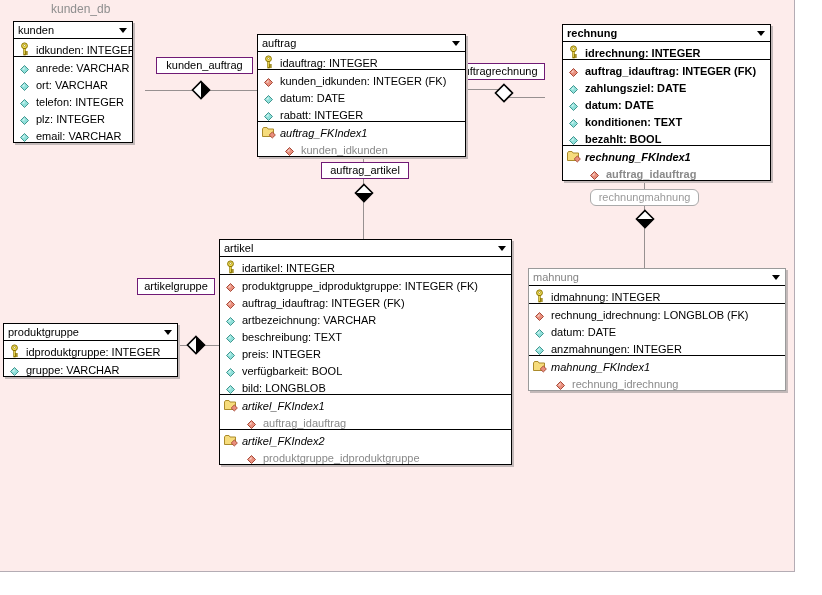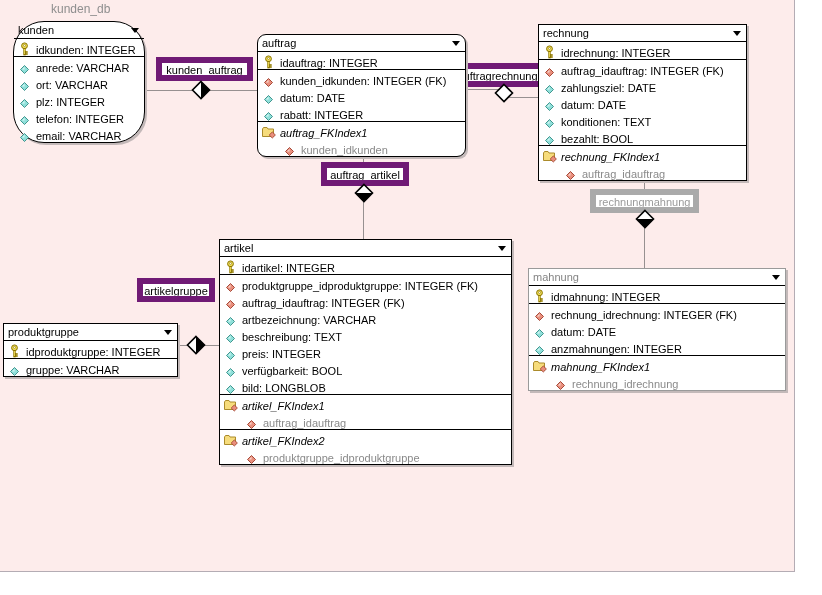--- a/index.html
+++ b/index.html
@@ -51,22 +51,22 @@
   .row .ic { width: 15px; flex: none; display: flex; justify-content: center; align-items: center; }
   .row .lbl { padding-left: 4px; }
   .idx-name { font-style: italic; }
   .idx-colrow { padding-left: 24px; }
   .idx-col-label { color: #8a8a8a; }
 
   
   .rel-line { position: absolute; z-index: 1; background: #979090; }
   .rel-label {
     position: absolute; z-index: 2;
-    background: #ffffff; border: 6px solid #701a75;
-    height: 24px; line-height: 14px; font-size: 11px;
+    background: #ffffff; border: 1px solid #701a75;
+    height: 17px; line-height: 14px; font-size: 11px;
     text-align: center; white-space: nowrap; overflow: hidden;
     color: #000000;
   }
   .rel-label.dimmed { color: #9a9a9a; border-color: #aaaaaa; }
   .diamond { position: absolute; z-index: 4; width: 20px; height: 20px; }
 </style>
 </head>
 <body>
 
 <div id="canvas">
@@ -83,32 +83,32 @@
     <div class="diamond" style="left: 494px; top: 83px;"><svg width="20" height="20" viewBox="0 0 20 20">
         <polygon points="10,1.5 18.5,10 10,18.5 1.5,10" fill="#ffffff" stroke="#000000" stroke-width="1.6"></polygon>
       </svg></div>
     <div class="rel-line" style="left: 363px; top: 145px; width: 1px; height: 100px;"></div>
     <div class="rel-label" style="left: 321px; top: 162px; width: 88px;">auftrag_artikel</div>
     <div class="diamond" style="left: 354px; top: 183px;"><svg width="20" height="20" viewBox="0 0 20 20">
         <polygon points="10,1.5 18.5,10 10,18.5 1.5,10" fill="#ffffff" stroke="#000000" stroke-width="1.6"></polygon>
         <path d="M1.5,10 L18.5,10 L10,18.5 Z" fill="#000"></path>
       </svg></div>
     <div class="rel-line" style="left: 644px; top: 170px; width: 1px; height: 105px;"></div>
-    <div class="rel-label dimmed" style="left: 590px; top: 189px; width: 109px;">rechnungmahnung</div>
+    <div class="rel-label dimmed" style="left: 590px; top: 189px; width: 109px; border-radius: 6px;">rechnungmahnung</div>
     <div class="diamond" style="left: 635px; top: 209px;"><svg width="20" height="20" viewBox="0 0 20 20">
         <polygon points="10,1.5 18.5,10 10,18.5 1.5,10" fill="#ffffff" stroke="#000000" stroke-width="1.6"></polygon>
         <path d="M1.5,10 L18.5,10 L10,18.5 Z" fill="#000"></path>
       </svg></div>
     <div class="rel-line" style="left: 172px; top: 345px; width: 53px; height: 1px;"></div>
     <div class="rel-label" style="left: 137px; top: 278px; width: 78px;">artikelgruppe</div>
     <div class="diamond" style="left: 186px; top: 335px;"><svg width="20" height="20" viewBox="0 0 20 20">
         <polygon points="10,1.5 18.5,10 10,18.5 1.5,10" fill="#ffffff" stroke="#000000" stroke-width="1.6"></polygon>
         <path d="M10,1.5 L18.5,10 L10,18.5 Z" fill="#000"></path>
       </svg></div>
-    <div class="db-table" style="left: 13px; top: 21px; width: 132px; border-radius: 31px;">
+    <div class="db-table" style="left: 13px; top: 21px; width: 120px;">
       <div class="tbl-header">
         <span class="hdr-label">kunden</span>
         <span class="arrow"></span>
       </div>
       <div class="grp-pk">
         <div class="row">
           <span class="ic">
             <svg width="11" height="14" viewBox="0 0 11 14">
               <circle cx="5.5" cy="3.8" r="2.9" fill="#f1de55" stroke="#8a7400"></circle>
               <circle cx="5.5" cy="3.4" r="1" fill="#ffffff" stroke="#8a7400" stroke-width="0.6"></circle>
@@ -139,43 +139,43 @@
           </span>
           <span class="lbl">ort: VARCHAR</span>
         </div>
         <div class="row">
           <span class="ic">
             <svg width="9" height="9" viewBox="0 0 9 9">
               <polygon points="4.5,0.5 8.5,4.5 4.5,8.5 0.5,4.5" fill="#8fe0da" stroke="#338b84" stroke-width="0.9"></polygon>
               <polygon points="4.5,1.8 2,4.5 4.5,4.5" fill="#d8f6f3"></polygon>
             </svg>
           </span>
+          <span class="lbl">telefon: INTEGER</span>
+        </div>
+        <div class="row">
+          <span class="ic">
+            <svg width="9" height="9" viewBox="0 0 9 9">
+              <polygon points="4.5,0.5 8.5,4.5 4.5,8.5 0.5,4.5" fill="#8fe0da" stroke="#338b84" stroke-width="0.9"></polygon>
+              <polygon points="4.5,1.8 2,4.5 4.5,4.5" fill="#d8f6f3"></polygon>
+            </svg>
+          </span>
           <span class="lbl">plz: INTEGER</span>
         </div>
         <div class="row">
           <span class="ic">
             <svg width="9" height="9" viewBox="0 0 9 9">
               <polygon points="4.5,0.5 8.5,4.5 4.5,8.5 0.5,4.5" fill="#8fe0da" stroke="#338b84" stroke-width="0.9"></polygon>
               <polygon points="4.5,1.8 2,4.5 4.5,4.5" fill="#d8f6f3"></polygon>
             </svg>
           </span>
-          <span class="lbl">telefon: INTEGER</span>
-        </div>
-        <div class="row">
-          <span class="ic">
-            <svg width="9" height="9" viewBox="0 0 9 9">
-              <polygon points="4.5,0.5 8.5,4.5 4.5,8.5 0.5,4.5" fill="#8fe0da" stroke="#338b84" stroke-width="0.9"></polygon>
-              <polygon points="4.5,1.8 2,4.5 4.5,4.5" fill="#d8f6f3"></polygon>
-            </svg>
-          </span>
           <span class="lbl">email: VARCHAR</span>
         </div>
       </div>
     </div>
-    <div class="db-table" style="left: 257px; top: 34px; width: 209px; border-radius: 9px;">
+    <div class="db-table" style="left: 257px; top: 34px; width: 209px;">
       <div class="tbl-header">
         <span class="hdr-label">auftrag</span>
         <span class="arrow"></span>
       </div>
       <div class="grp-pk">
         <div class="row">
           <span class="ic">
             <svg width="11" height="14" viewBox="0 0 11 14">
               <circle cx="5.5" cy="3.8" r="2.9" fill="#f1de55" stroke="#8a7400"></circle>
               <circle cx="5.5" cy="3.4" r="1" fill="#ffffff" stroke="#8a7400" stroke-width="0.6"></circle>
@@ -230,21 +230,21 @@
           <span class="ic">
             <svg width="9" height="9" viewBox="0 0 9 9">
               <polygon points="4.5,0.5 8.5,4.5 4.5,8.5 0.5,4.5" fill="#e98f7d" stroke="#9d3c2a" stroke-width="0.9"></polygon>
               <polygon points="4.5,1.8 2,4.5 4.5,4.5" fill="#f8d8d0"></polygon>
             </svg>
           </span>
           <span class="lbl idx-col-label">kunden_idkunden</span>
         </div>
       </div>
     </div>
-    <div class="db-table" style="left: 538px; top: 24px; width: 209px;">
+    <div class="db-table" style="left: 562px; top: 24px; width: 209px; font-weight: bold;">
       <div class="tbl-header">
         <span class="hdr-label">rechnung</span>
         <span class="arrow"></span>
       </div>
       <div class="grp-pk">
         <div class="row">
           <span class="ic">
             <svg width="11" height="14" viewBox="0 0 11 14">
               <circle cx="5.5" cy="3.8" r="2.9" fill="#f1de55" stroke="#8a7400"></circle>
               <circle cx="5.5" cy="3.4" r="1" fill="#ffffff" stroke="#8a7400" stroke-width="0.6"></circle>
@@ -500,21 +500,21 @@
         </div>
       </div>
       <div class="grp-cols">
         <div class="row">
           <span class="ic">
             <svg width="9" height="9" viewBox="0 0 9 9">
               <polygon points="4.5,0.5 8.5,4.5 4.5,8.5 0.5,4.5" fill="#e98f7d" stroke="#9d3c2a" stroke-width="0.9"></polygon>
               <polygon points="4.5,1.8 2,4.5 4.5,4.5" fill="#f8d8d0"></polygon>
             </svg>
           </span>
-          <span class="lbl">rechnung_idrechnung: INTEGER (FK)</span>
+          <span class="lbl">rechnung_idrechnung: LONGBLOB (FK)</span>
         </div>
         <div class="row">
           <span class="ic">
             <svg width="9" height="9" viewBox="0 0 9 9">
               <polygon points="4.5,0.5 8.5,4.5 4.5,8.5 0.5,4.5" fill="#8fe0da" stroke="#338b84" stroke-width="0.9"></polygon>
               <polygon points="4.5,1.8 2,4.5 4.5,4.5" fill="#d8f6f3"></polygon>
             </svg>
           </span>
           <span class="lbl">datum: DATE</span>
         </div>

